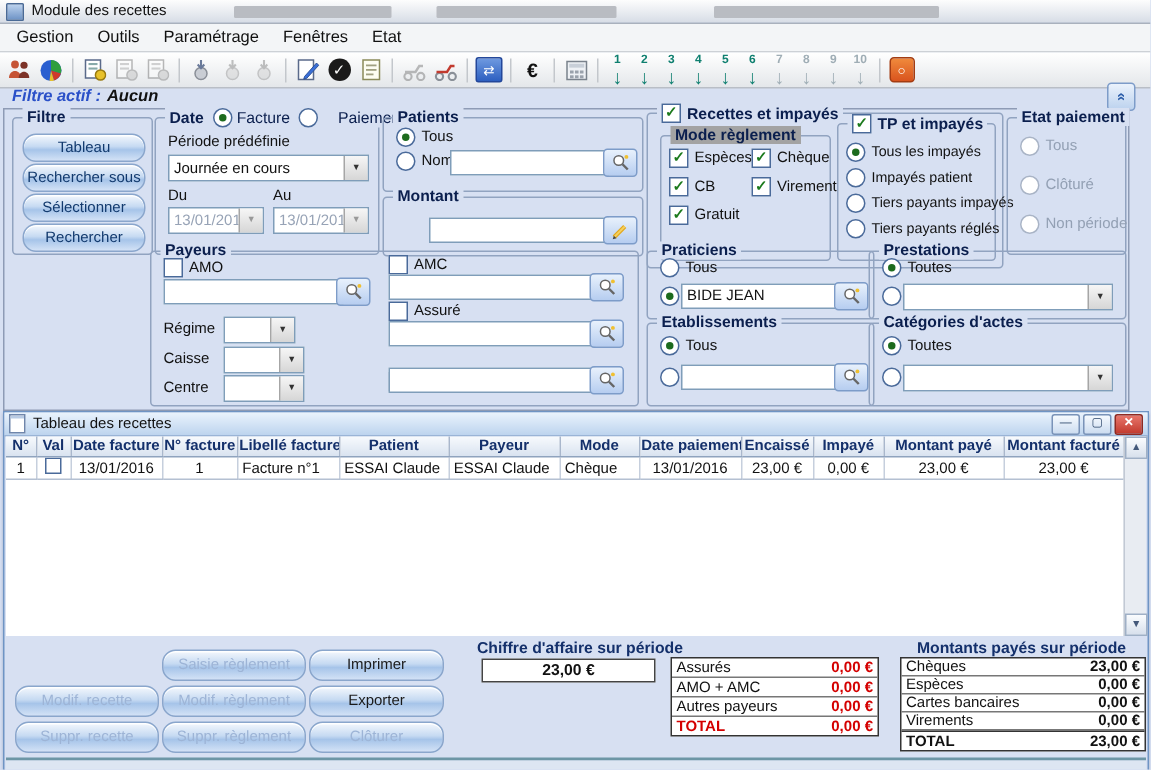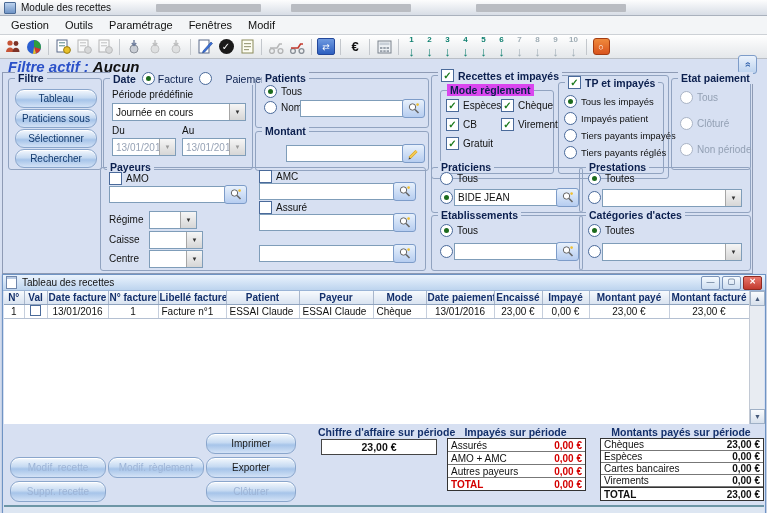--- a/index.html
+++ b/index.html
@@ -21,21 +21,21 @@
   .num-arrow{width:17px;height:19px;position:relative;text-align:center}
   .num-arrow i{position:absolute;top:-2px;left:0;right:0;font-style:normal;font-size:8px;font-weight:bold}
   .num-arrow b{position:absolute;bottom:-2px;left:0;right:0;font-size:13px;line-height:13px}
   .num-arrow.on{color:#0e7f6f}.num-arrow.off{color:#9fadb5}
   .power{width:15px;height:15px;background:linear-gradient(#f08a3c,#d9541e);border:1px solid #a33c12;border-radius:3px;
          color:#fff;font-size:9px;font-weight:bold;display:flex;align-items:center;justify-content:center}
   .ccheck{width:15px;height:15px;border-radius:50%;background:#1a1a1a;color:#fff;font-size:10px;display:flex;align-items:center;justify-content:center}
   .blue-sq{width:16px;height:15px;background:linear-gradient(#6f9ae0,#2d5fc0);border:1px solid #23479a;border-radius:2px;color:#fff;font-size:9px;display:flex;align-items:center;justify-content:center}
   
   .main{position:absolute;top:57px;left:0;right:0;bottom:0}
-  .filter-active{position:absolute;left:8px;top:1px;font-size:15px;font-style:italic;font-weight:bold;color:#2a50c8}
+  .filter-active{position:absolute;left:8px;top:1px;font-size:11px;font-style:italic;font-weight:bold;color:#2a50c8}
   .filter-active b{color:#111;margin-left:4px}
   .collapse-btn{position:absolute;right:10px;top:-2px;width:17px;height:17px;border:1px solid #7d9cc9;border-radius:3px;
                 background:linear-gradient(#eaf2fc,#bcd2ee);display:flex;align-items:center;justify-content:center}
   .collapse-btn span{display:inline-block;transform:rotate(-90deg);color:#2a5ca8;font-weight:bold;font-size:10px}
   .filter-panel{position:absolute;left:2px;top:15px;width:749px;height:200px;border:1px solid #8e9bb5;background:#d7e0f2}
   .grp{position:absolute;border:1px solid #91a3c0;border-radius:3px}
   .grp>.lbl{position:absolute;top:-7px;left:6px;background:#d7e0f2;padding:0 3px;font-weight:bold;color:#0b1f4e;font-size:10.5px;white-space:nowrap}
   .opt{position:absolute;display:flex;align-items:center;gap:4px;font-size:10px;white-space:nowrap}
   .cb{width:11px;height:11px;background:#fff;border:1px solid #4a6a9a;display:inline-flex;align-items:center;justify-content:center;
       font-size:10px;line-height:10px;color:#1c7a1c;font-weight:bold;flex:0 0 auto}
@@ -97,21 +97,21 @@
   <span class="redact" style="width:105px;margin-left:40px"></span>
   <span class="redact" style="width:120px;margin-left:25px"></span>
   <span class="redact" style="width:150px;margin-left:60px"></span>
 </div>
 
 <div class="menubar">
   <span class="menu-item">Gestion</span>
   <span class="menu-item">Outils</span>
   <span class="menu-item">Paramétrage</span>
   <span class="menu-item">Fenêtres</span>
-  <span class="menu-item">Modif</span>
+  <span class="menu-item">Etat</span>
 </div>
 
 <div class="toolbar">
   <span class="tb-btn">
     <svg width="16" height="15" viewBox="0 0 16 15">
       <circle cx="5" cy="4" r="2.6" fill="#c65436"></circle>
         <path d="M1 13c0-3 2-4.6 4-4.6s4 1.6 4 4.6z" fill="#c65436"></path>
       <circle cx="11" cy="4.5" r="2.4" fill="#7d3328"></circle>
         <path d="M7.5 13c0-2.8 1.7-4.2 3.5-4.2s3.5 1.4 3.5 4.2z" fill="#7d3328"></path>
     </svg>
@@ -276,21 +276,21 @@
   </div>
   <div class="collapse-btn">
       <span>»</span>
     </div>
 
   <div class="filter-panel">
 
     <div class="grp" style="left:5px;top:5px;width:92px;height:90px">
       <span class="lbl">Filtre</span>
       <div class="pill abs" style="left:6px;top:10px;width:80px;height:17px">Tableau</div>
-      <div class="pill abs" style="left:6px;top:30px;width:80px;height:17px">Praticiens sous</div>
+      <div class="pill abs" style="left:6px;top:30px;width:80px;height:17px">Rechercher sous</div>
       <div class="pill abs" style="left:6px;top:50px;width:80px;height:17px">Sélectionner</div>
       <div class="pill abs" style="left:6px;top:70px;width:80px;height:17px">Rechercher</div>
     </div>
 
     <div class="grp" style="left:100px;top:5px;width:148px;height:90px">
       <span class="lbl" style="display:flex;gap:6px;align-items:center">
         <span>Date</span>
         <span style="display:flex;gap:3px;align-items:center;font-weight:normal">
             <span class="rd sel"></span>
             <span>Facture</span>
@@ -349,21 +349,21 @@
       </div>
     </div>
 
     <div class="grp" style="left:428px;top:2px;width:236px;height:102px">
       <span class="lbl" style="display:flex;gap:4px;align-items:center">
         <span class="cb">✓</span>
         <span>Recettes et impayés</span>
       </span>
 
       <div class="grp" style="left:8px;top:14px;width:112px;height:82px">
-        <span class="lbl" style="background:#d946ef">Mode règlement</span>
+        <span class="lbl" style="background:#a3a3a3">Mode règlement</span>
         <span class="opt" style="left:5px;top:8px">
             <span class="cb">✓</span>
             <span>Espèces</span>
           </span>
         <span class="opt" style="left:60px;top:8px">
             <span class="cb">✓</span>
             <span>Chèque</span>
           </span>
         <span class="opt" style="left:5px;top:27px">
             <span class="cb">✓</span>
@@ -619,33 +619,34 @@
         </tr>
       </tbody>
         </table>
       <div class="vscroll">
         <span class="sarrow" style="top:0">▲</span>
         <span class="sarrow" style="bottom:0">▼</span>
       </div>
     </div>
 
     <div class="mdi-footer">
+      <div class="pill abs dis" style="left:104px;top:9px;width:94px;height:19px">Saisie règlement</div>
       <div class="pill abs dark" style="left:202px;top:9px;width:88px;height:19px">Imprimer</div>
       <div class="pill abs dis" style="left:104px;top:33px;width:94px;height:19px">Modif. règlement</div>
       <div class="pill abs dis" style="left:6px;top:33px;width:94px;height:19px">Modif. recette</div>
       <div class="pill abs dis" style="left:6px;top:57px;width:94px;height:19px">Suppr. recette</div>
       <div class="pill abs dark" style="left:202px;top:33px;width:88px;height:19px">Exporter</div>
+      <div class="pill abs dis" style="left:104px;top:57px;width:94px;height:19px">Suppr. règlement</div>
       <div class="pill abs dis" style="left:202px;top:57px;width:88px;height:19px">Clôturer</div>
 
       <span class="sum-title" style="left:314px;top:2px;width:120px">Chiffre d'affaire sur période</span>
       <div class="ca-box" style="left:317px;top:15px;width:114px;height:14px">
         <span>23,00 €</span>
       </div>
 
-      <span class="sum-title" style="left:443px;top:2px;width:137px">Impayés sur période</span>
       <div class="sum-table" style="left:443px;top:14px;width:137px">
         <div class="sum-row" style="height:12px">
             <span class="l">Assurés</span>
             <span class="v red">0,00 €</span>
           </div>
         <div class="sum-row" style="height:12px">
             <span class="l">AMO + AMC</span>
             <span class="v red">0,00 €</span>
           </div>
         <div class="sum-row" style="height:12px">

